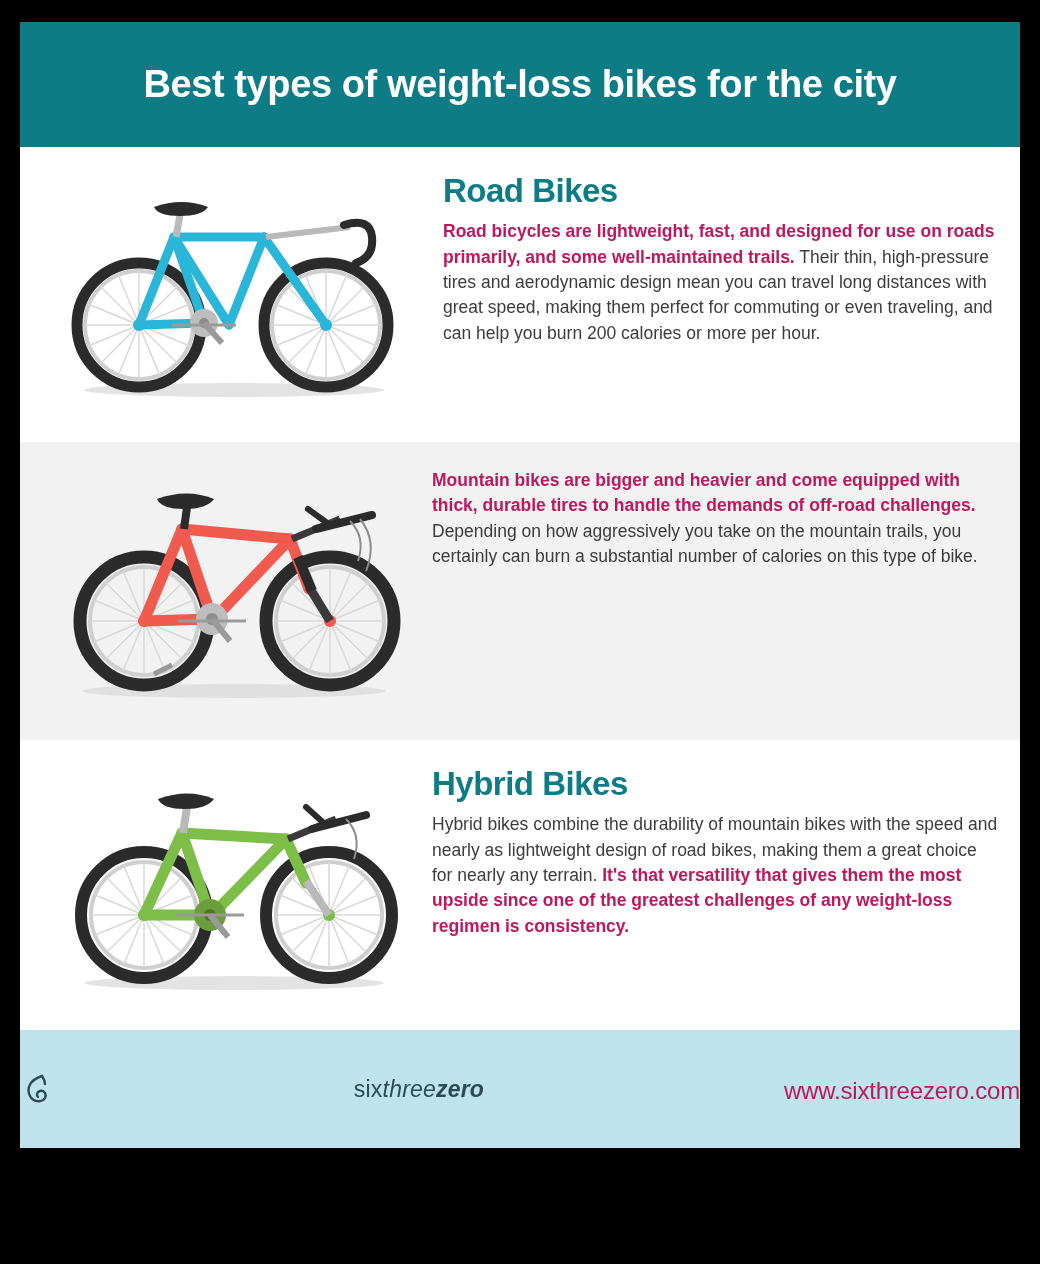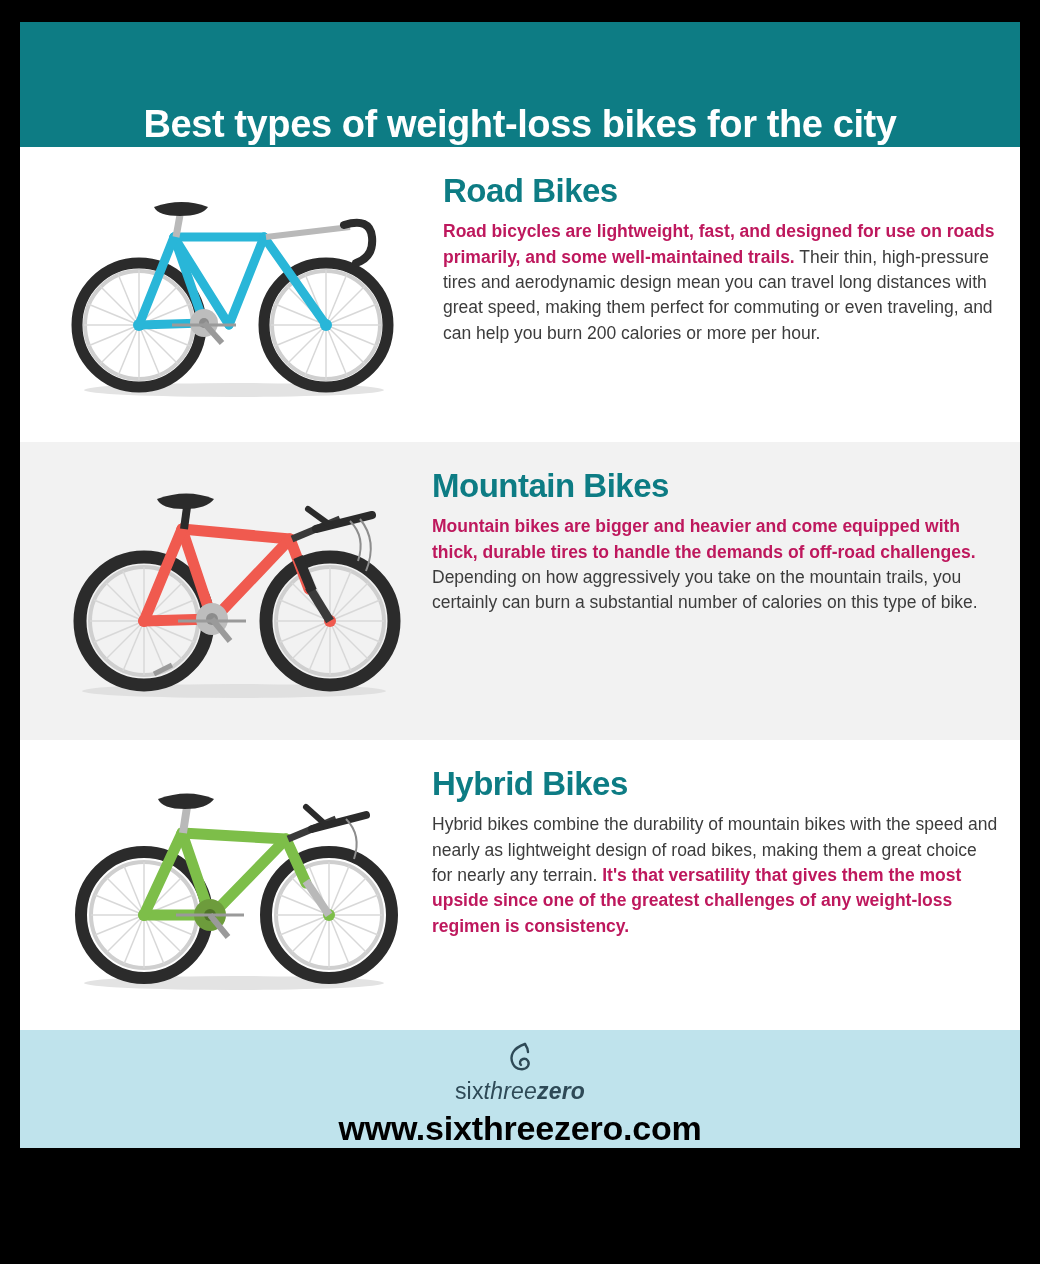--- a/index.html
+++ b/index.html
@@ -27,21 +27,21 @@
     width: 1000px;
     height: 1126px;
     background: #ffffff;
     overflow: hidden;
   }
   
   .header {
     height: 125px;
     background: #0d7c84;
     display: flex;
-    align-items: flex-end;
+    align-items: center;
     justify-content: center;
     padding: 0 30px;
     box-sizing: border-box;
   }
   .header h1 {
     margin: 0;
     color: #ffffff;
     font-size: 38px;
     font-weight: bold;
     letter-spacing: -0.4px;
@@ -94,43 +94,42 @@
     font-size: 17.5px;
     line-height: 1.45;
   }
   .sec-body b { color: #be185d; }
 
   
   .footer {
     height: 118px;
     background: #bfe3ec;
     display: flex;
-    flex-direction: column;
     align-items: center;
-    justify-content: flex-end;
+    justify-content: space-between;
     box-sizing: border-box;
     padding-top: 4px;
   }
   .footer .mark {
     margin-bottom: 2px;
     line-height: 0;
   }
   .brand {
     font-size: 23px;
     color: #2e4a57;
     letter-spacing: 0.2px;
     margin-bottom: 4px;
   }
   .brand .b1 { font-weight: normal; }
   .brand .b2 { font-style: italic; font-weight: normal; }
   .brand .b3 { font-weight: bold; font-style: italic; }
   .site {
-    font-size: 34px;
-    font-weight: bold;
-    color: #000000;
+    font-size: 24px;
+    font-weight: normal;
+    color: #be185d;
     letter-spacing: -0.2px;
   }
 </style>
 </head>
 <body>
 
 <div class="page">
   <div class="infographic">
 
     <div class="header">
@@ -294,21 +293,20 @@
           <path d="M306 50 q18 22 6 52" stroke="#8d8d8d" stroke-width="2" fill="none"></path>
 
           <circle cx="158" cy="150" r="16" fill="#bdbdbd"></circle>
           <circle cx="158" cy="150" r="6" fill="#8c8c8c"></circle>
           <line x1="158" y1="150" x2="176" y2="172" stroke="#9a9a9a" stroke-width="6"></line>
           <line x1="124" y1="152" x2="192" y2="152" stroke="#9a9a9a" stroke-width="3"></line>
           <line x1="118" y1="196" x2="100" y2="205" stroke="#9a9a9a" stroke-width="5"></line>
         </svg>
       </div>
       <div class="sec-text">
-        <h2 class="sec-title">Mountain Bikes</h2>
         <p class="sec-body"><b>Mountain bikes are bigger and heavier and come equipped with thick, durable tires to handle the demands of off-road challenges.</b><span> Depending on how aggressively you take on the mountain trails, you certainly can burn a substantial number of calories on this type of bike.</span></p>
       </div>
     </div>
 
     <div class="section plain sec-hybrid">
       <div class="bike-art">
         <svg width="360" height="240" viewBox="0 0 360 240" aria-hidden="true">
           <ellipse cx="180" cy="218" rx="150" ry="7" fill="#e3e3e3"></ellipse>
 
           <g>

